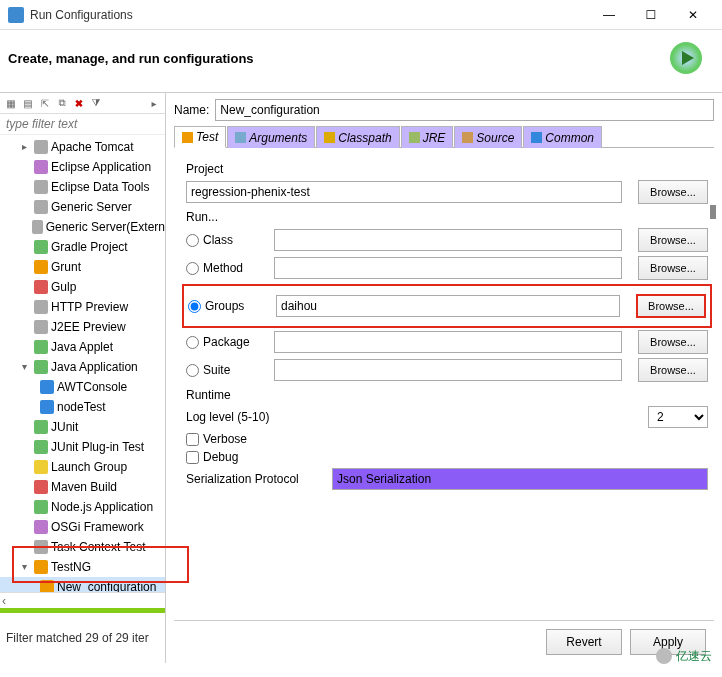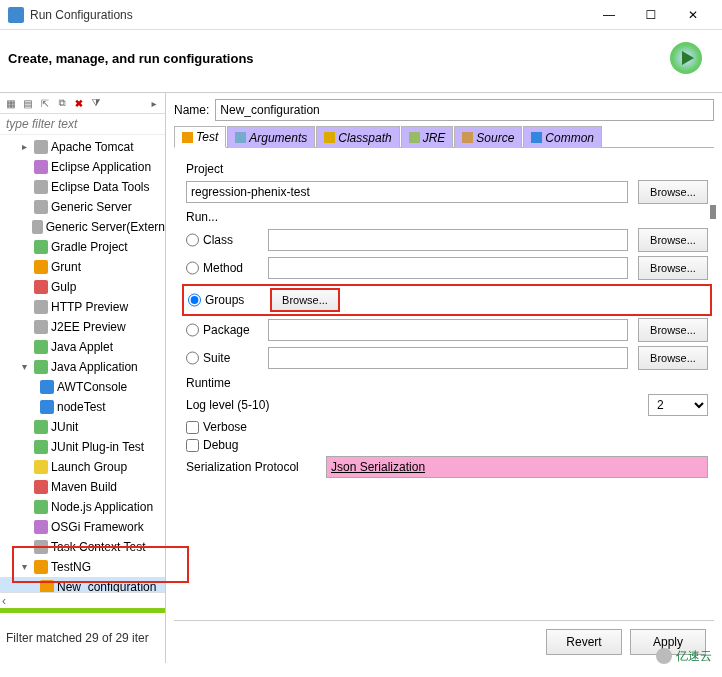--- a/index.html
+++ b/index.html
@@ -45,35 +45,35 @@
     .tab .ti { width: 11px; height: 11px; display: inline-block; }
     .ti.test { background: #e90; }
     .ti.args { background: #7ac; }
     .ti.cp { background: #da0; }
     .ti.jre { background: #9b6; }
     .ti.src { background: #c95; }
     .ti.env { background: #3ad; }
     .ti.com { background: #38d; }
     .tab-body { padding: 8px 6px 6px 12px; flex: 1; overflow: auto; }
     .section-label { margin: 6px 0 4px 0; }
-    .proj-row, .run-row, .rt-row, .sp-row { display: flex; align-items: center; margin-bottom: 4px; gap: 10px; }
+    .proj-row, .run-row, .rt-row, .sp-row { display: flex; align-items: center; margin-bottom: 4px; gap: 16px; }
     input[type=text], select { border: 1px solid #aaa; padding: 2px 4px; height: 22px; background: #fff; }
     .proj-row input { flex: 1; }
     .browse { width: 70px; height: 24px; border: 1px solid #aaa; background: linear-gradient(#fafafa,#e9e9e9); cursor: pointer; font-size: 11px; }
-    .radio-col { width: 72px; display: flex; gap: 4px; }
+    .radio-col { width: 72px; display: flex; align-items: center; gap: 4px; }
     .radio-col input { margin: 0; }
     .run-row input[type=text] { flex: 1; }
-    .groups-hl { border: 2.5px solid #e0291a; padding: 2px 4px; margin: 2px -4px; }
+    .groups-hl { border: 2.5px solid #e0291a; padding: 8px 4px; margin: 2px -4px; }
     .browse.hl { border: 2px solid #e0291a; }
     .ll-row { display: flex; align-items: center; margin-bottom: 4px; }
     .ll-row label { flex: 1; }
     .ll-row select { width: 60px; }
     .cb-row { display: flex; align-items: center; gap: 4px; margin-bottom: 4px; }
     .sp-row label { width: 130px; }
-    .sp-row input { flex: 1; background: #f9a8d4; text-decoration: underline; }
+    .sp-row input { flex: 1; background: #8b5cf6; }
     .footer { border-top: 1px solid #ccc; padding: 8px; display: flex; justify-content: flex-end; gap: 8px; }
     .footer button { width: 76px; height: 26px; border: 1px solid #aaa; background: linear-gradient(#fafafa,#e9e9e9); cursor: pointer; }
     .watermark { position: absolute; right: 10px; bottom: 12px; display: flex; align-items: flex-start; gap: 4px; color: #15803d; font-size: 13px; margin-top: 40px; }
     .watermark .wm-icon { width: 16px; height: 16px; border-radius: 50%; background: #bbb; }
     .scroll-stub { position: absolute; right: 6px; top: 205px; width: 6px; height: 14px; border-left: 3px solid #888; border-right: 3px solid #888; }
   </style>
 </head>
 <body>
 
 <div class="titlebar">
@@ -278,20 +278,21 @@
             <span>Method</span>
           </label>
         <input type="text" style="">
         <button class="browse">Browse...</button>
       </div>
       <div class="run-row groups-hl">
         <label class="radio-col">
             <input type="radio" name="run" checked="" style="">
             <span>Groups</span>
           </label>
+        <input type="text" value="daihou" style="">
         <button class="browse hl">Browse...</button>
       </div>
       <div class="run-row">
         <label class="radio-col">
             <input type="radio" name="run" style="">
             <span>Package</span>
           </label>
         <input type="text" style="">
         <button class="browse">Browse...</button>
       </div>

